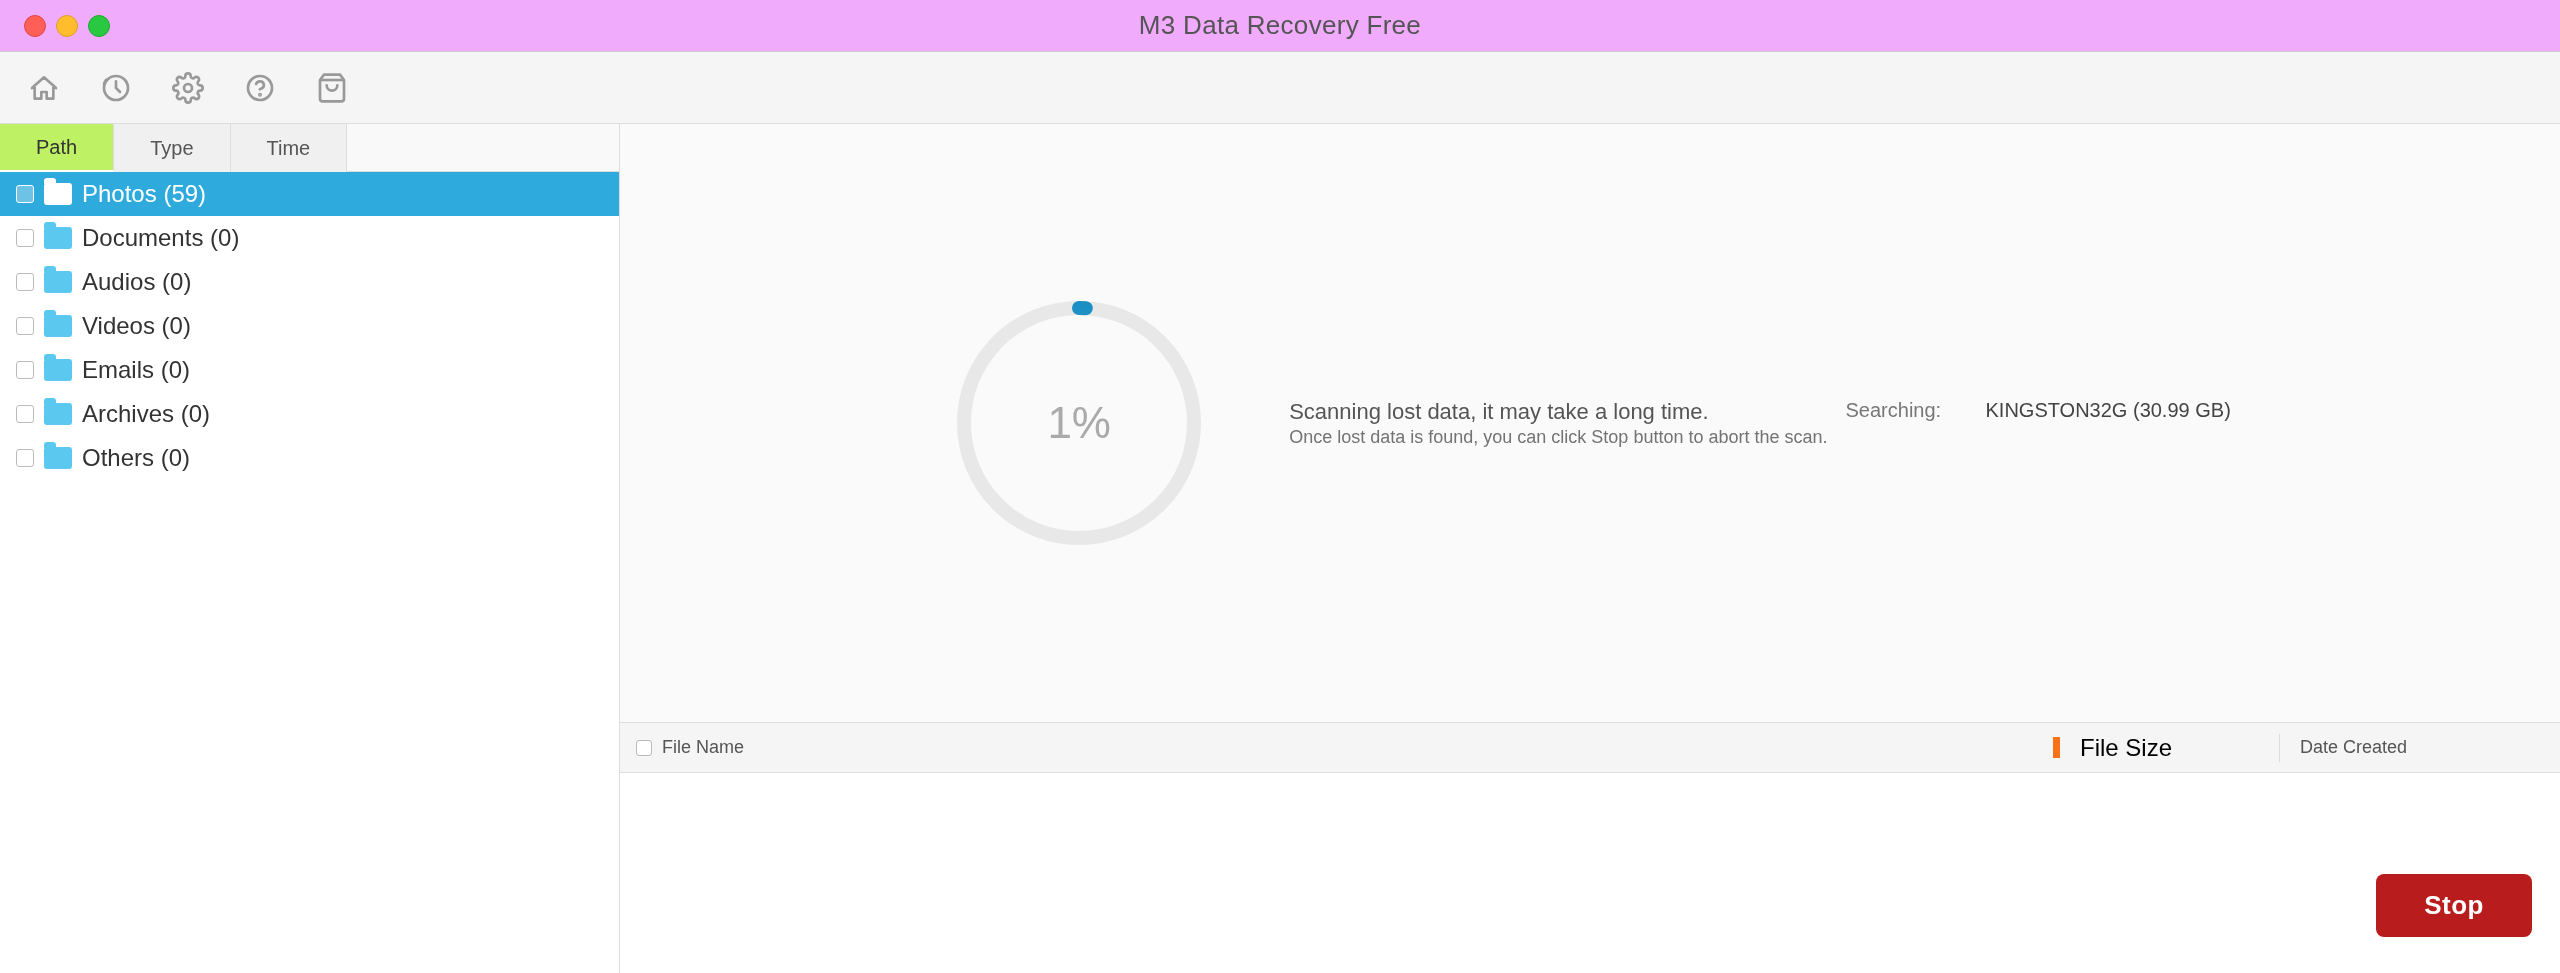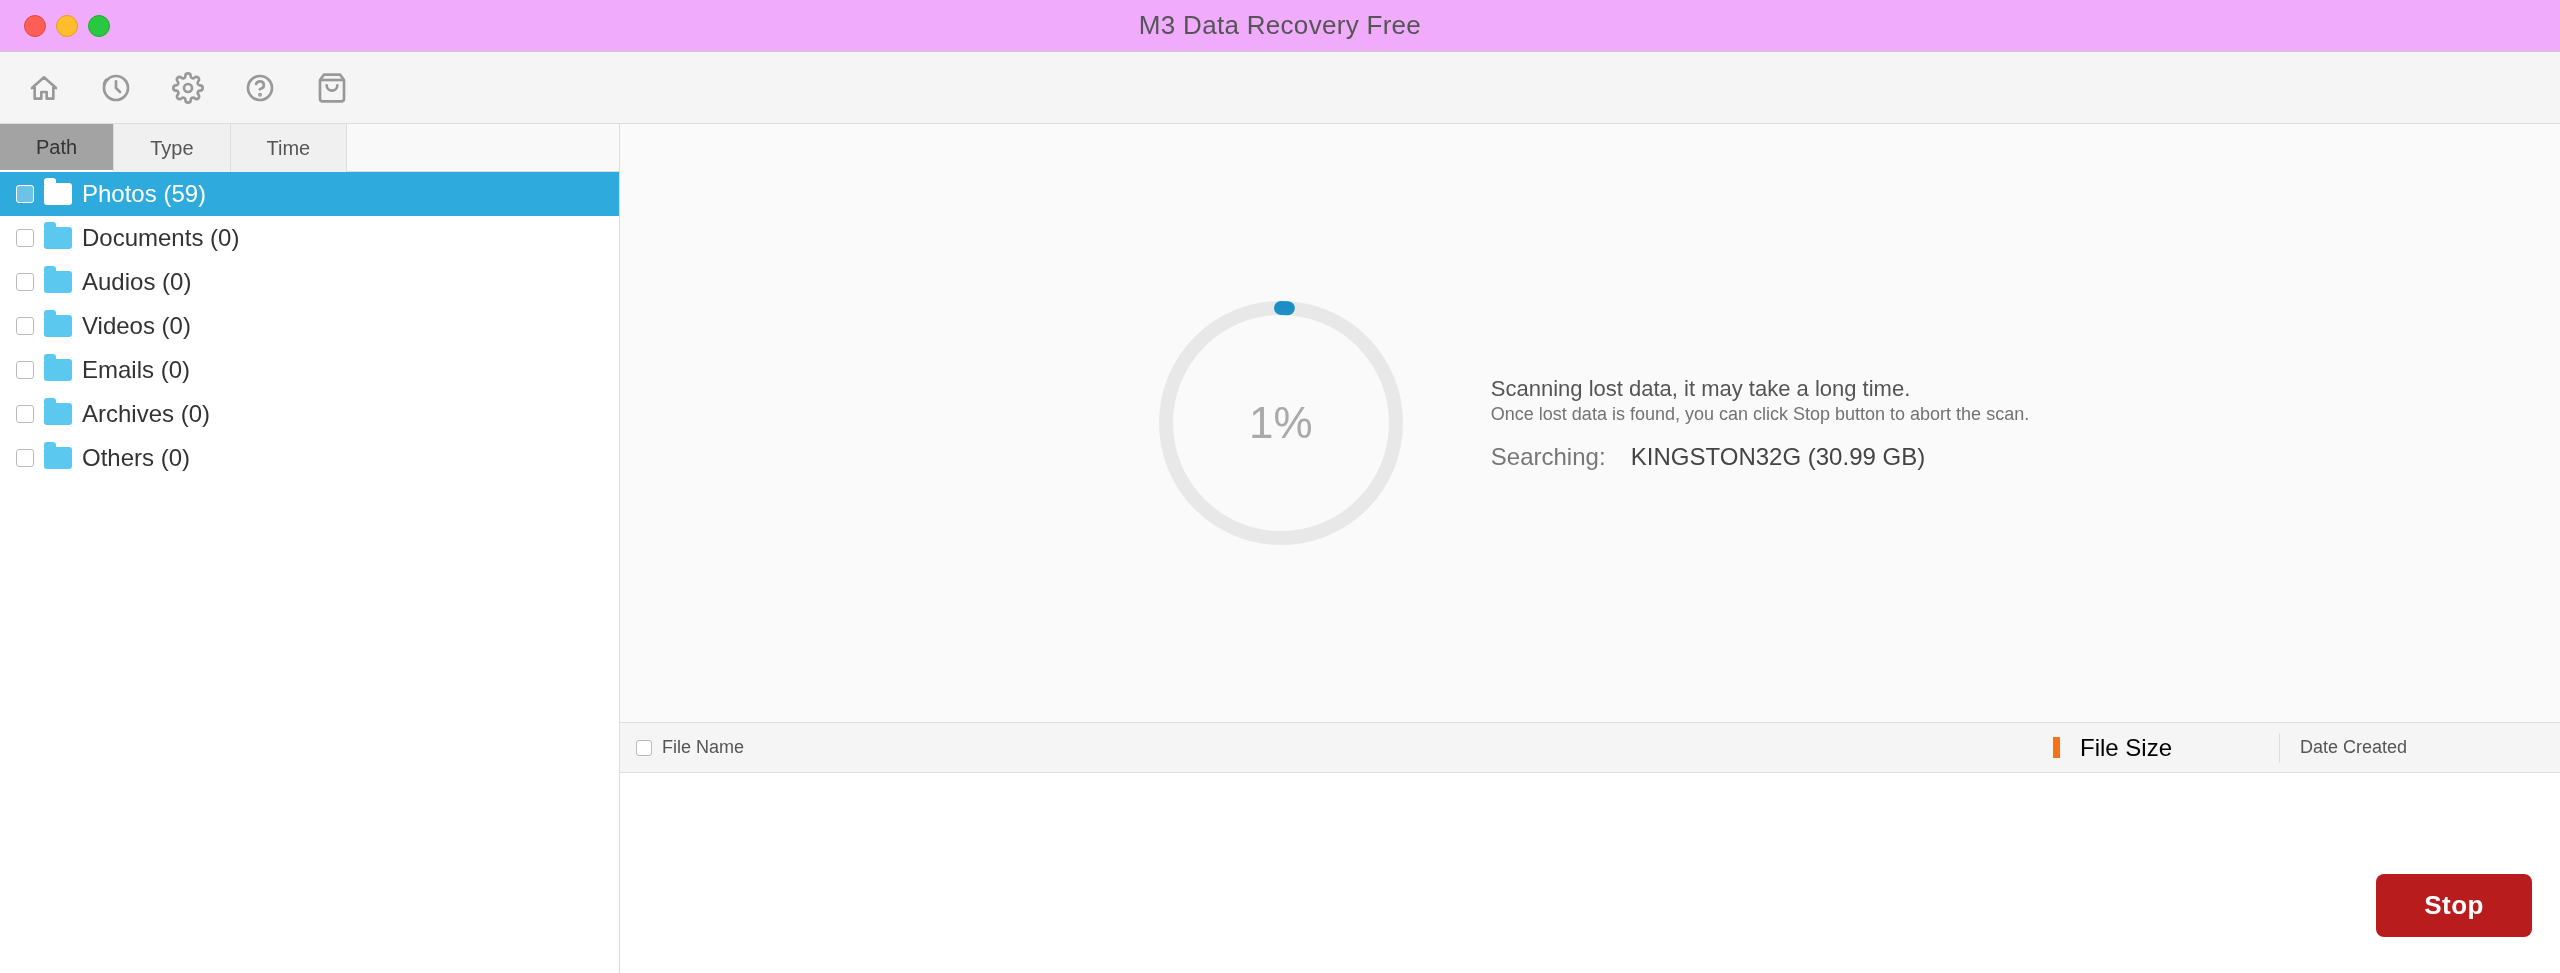--- a/index.html
+++ b/index.html
@@ -106,21 +106,21 @@
       display: flex;
       align-items: center;
       font-size: 20px;
       color: #555;
       cursor: pointer;
       border-right: 1px solid #ddd;
       background: #f0f0f0;
     }
 
     .tab.active {
-      background: #a3a3a3;
+      background: #bef264;
       border-bottom: 2px solid #fff;
       margin-bottom: -1px;
       color: #333;
     }
 
     
     .file-list {
       flex: 1;
       overflow-y: auto;
     }
@@ -238,37 +238,37 @@
       left: 50%;
       transform: translate(-50%, -50%);
       font-size: 44px;
       color: #aaa;
       font-weight: 300;
     }
 
     
     .scan-details {
       display: flex;
-      flex-direction: column;
+      flex-direction: row;
       gap: 18px;
     }
 
     .scan-message-primary {
       font-size: 22px;
       color: #555;
       margin-bottom: 2px;
     }
 
     .scan-message-secondary {
       font-size: 18px;
       color: #737373;
     }
 
     .scan-row {
-      font-size: 24px;
+      font-size: 20px;
       color: #555;
       display: flex;
       gap: 10px;
     }
 
     .scan-row-label {
       color: #777;
       min-width: 130px;
     }
 

